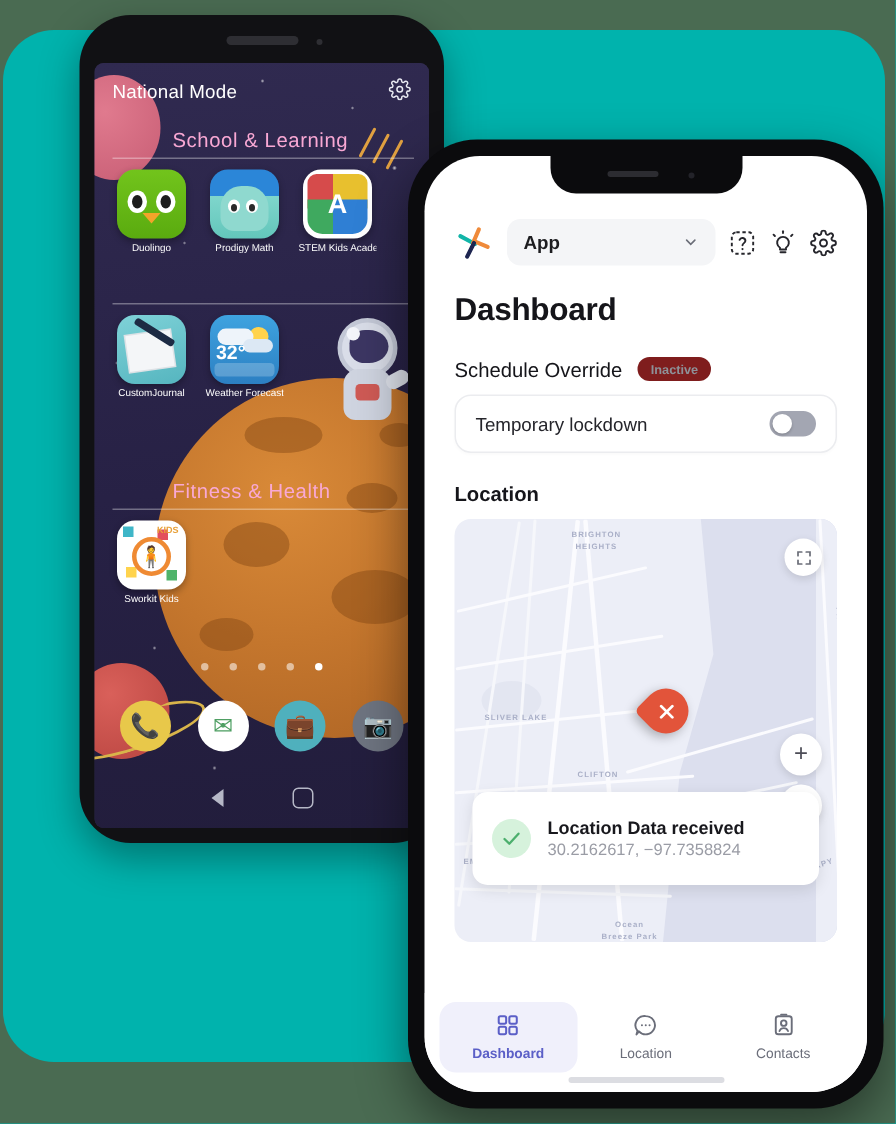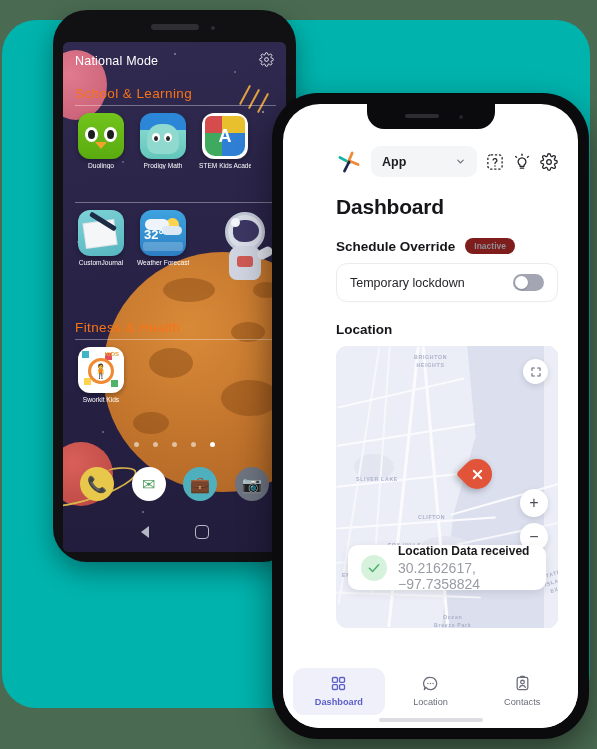--- a/index.html
+++ b/index.html
@@ -129,22 +129,22 @@
   .mode-title {
     position: absolute; left: 12px; top: 12px;
     color: #fff; font-size: 12.5px; letter-spacing: .2px;
   }
   .gear-and {
     position: absolute; right: 12px; top: 10px;
     width: 15px; height: 15px;
   }
   .sec { position: absolute; left: 12px; right: 10px; }
   .sec-head {
-    color: #f97316; font-size: 13.5px; font-weight: 300;
-    letter-spacing: .4px; padding-bottom: 4px;
+    color: #f9a8d4; font-size: 13.5px; font-weight: 300;
+    letter-spacing: .4px; padding-bottom: 4px; margin-left: 40px;
   }
   .sec-rule { height: 1px; background: rgba(255,255,255,.35); margin-bottom: 7px; }
   .app-row { display: flex; gap: 10px; }
   .app { width: 52px; text-align: center; }
   .app-ico {
     width: 46px; height: 46px; margin: 0 auto;
     border-radius: 12px; overflow: hidden; position: relative;
     box-shadow: 0 2px 5px rgba(0,0,0,.3);
   }
   .app-lbl {
@@ -303,42 +303,42 @@
   }
   .notch .spk {
     position: absolute; left: 38px; top: 10px;
     width: 34px; height: 4px; border-radius: 3px; background: #2c2c31;
   }
   .notch .cam {
     position: absolute; right: 32px; top: 11px;
     width: 4px; height: 4px; border-radius: 50%; background: #232329;
   }
 
-  .ip-body { position: absolute; inset: 0; padding: 42px 20px 0; margin-left: 33px; }
+  .ip-body { position: absolute; inset: 0; padding: 42px 20px 0; }
 
   
   .hdr { display: flex; align-items: center; gap: 9px; }
   .brand-logo { width: 26px; height: 26px; flex: 0 0 26px; }
   .app-select {
     flex: 1; height: 31px; background: #f4f5f7;
     border-radius: 9px; display: flex; align-items: center;
     padding: 0 11px; justify-content: space-between;
   }
   .app-select span { font-size: 12.5px; color: #1d1d20; font-weight: bold; }
   .hdr-ico { width: 18px; height: 18px; flex: 0 0 18px; }
 
   .page-title {
     margin-top: 18px; font-size: 21px; font-weight: bold;
     color: #15151a; letter-spacing: -.2px;
   }
 
   .sec-row {
     margin-top: 19px; display: flex; align-items: center; gap: 10px;
   }
-  .sec-row h3 { font-size: 13.5px; color: #15151a; font-weight: bold; }
+  .sec-row h3 { font-size: 13.5px; color: #15151a; font-weight: normal; }
   .badge {
     background: #7f1d1d; color: #8e9198;
     font-size: 8.5px; padding: 3px 9px; border-radius: 9px;
     font-weight: bold;
   }
   .card {
     margin-top: 9px; height: 39px;
     border: 1px solid #ebecef; border-radius: 11px;
     display: flex; align-items: center; justify-content: space-between;
     padding: 0 13px;
@@ -410,31 +410,31 @@
     box-shadow: 0 2px 6px rgba(0,0,0,.13);
   }
   .btn-expand { right: 10px; top: 13px; width: 25px; height: 25px; }
   .btn-plus { right: 10px; top: 143px; width: 28px; height: 28px;
     font-size: 16px; color: #4c4c56; }
   .btn-minus { right: 10px; top: 177px; width: 28px; height: 28px;
     font-size: 16px; color: #4c4c56; }
 
   .toast {
     position: absolute; left: 12px; right: 12px; bottom: 38px;
-    height: 45px; background: #fff; border-radius: 10px;
+    height: 62px; background: #fff; border-radius: 10px;
     display: flex; align-items: center; gap: 11px; padding: 0 13px;
     box-shadow: 0 3px 10px rgba(0,0,0,.10);
   }
   .toast-ic {
     width: 26px; height: 26px; border-radius: 50%;
     background: #d6f2dc; display: flex; align-items: center;
     justify-content: center; flex: 0 0 26px;
   }
   .toast-t1 { font-size: 12px; font-weight: bold; color: #18181d; }
-  .toast-t2 { font-size: 14px; color: #9a9ca5; margin-top: 2px; }
+  .toast-t2 { font-size: 11px; color: #9a9ca5; margin-top: 2px; }
 
   .tabbar {
     position: absolute; left: 0; right: 0; bottom: 0;
     height: 66px; background: #fff;
     display: flex; align-items: flex-start; padding: 6px 10px 0;
   }
   .tab {
     flex: 1; display: flex; flex-direction: column;
     align-items: center; gap: 5px; padding: 7px 0 8px;
     border-radius: 11px;

